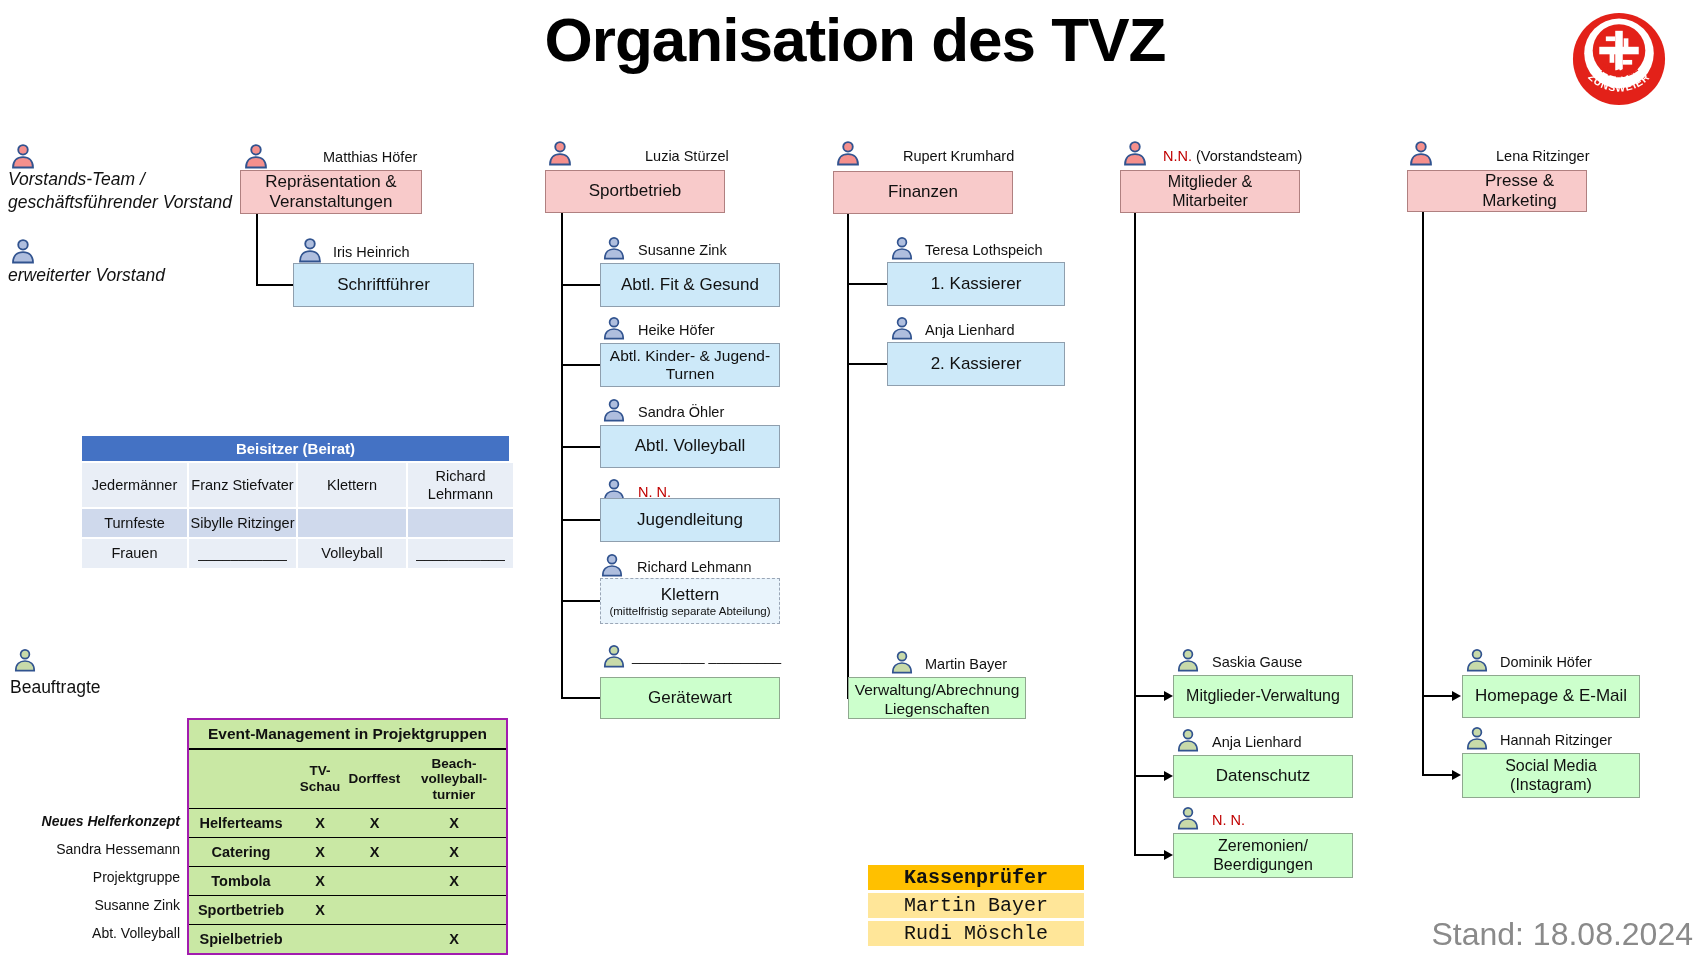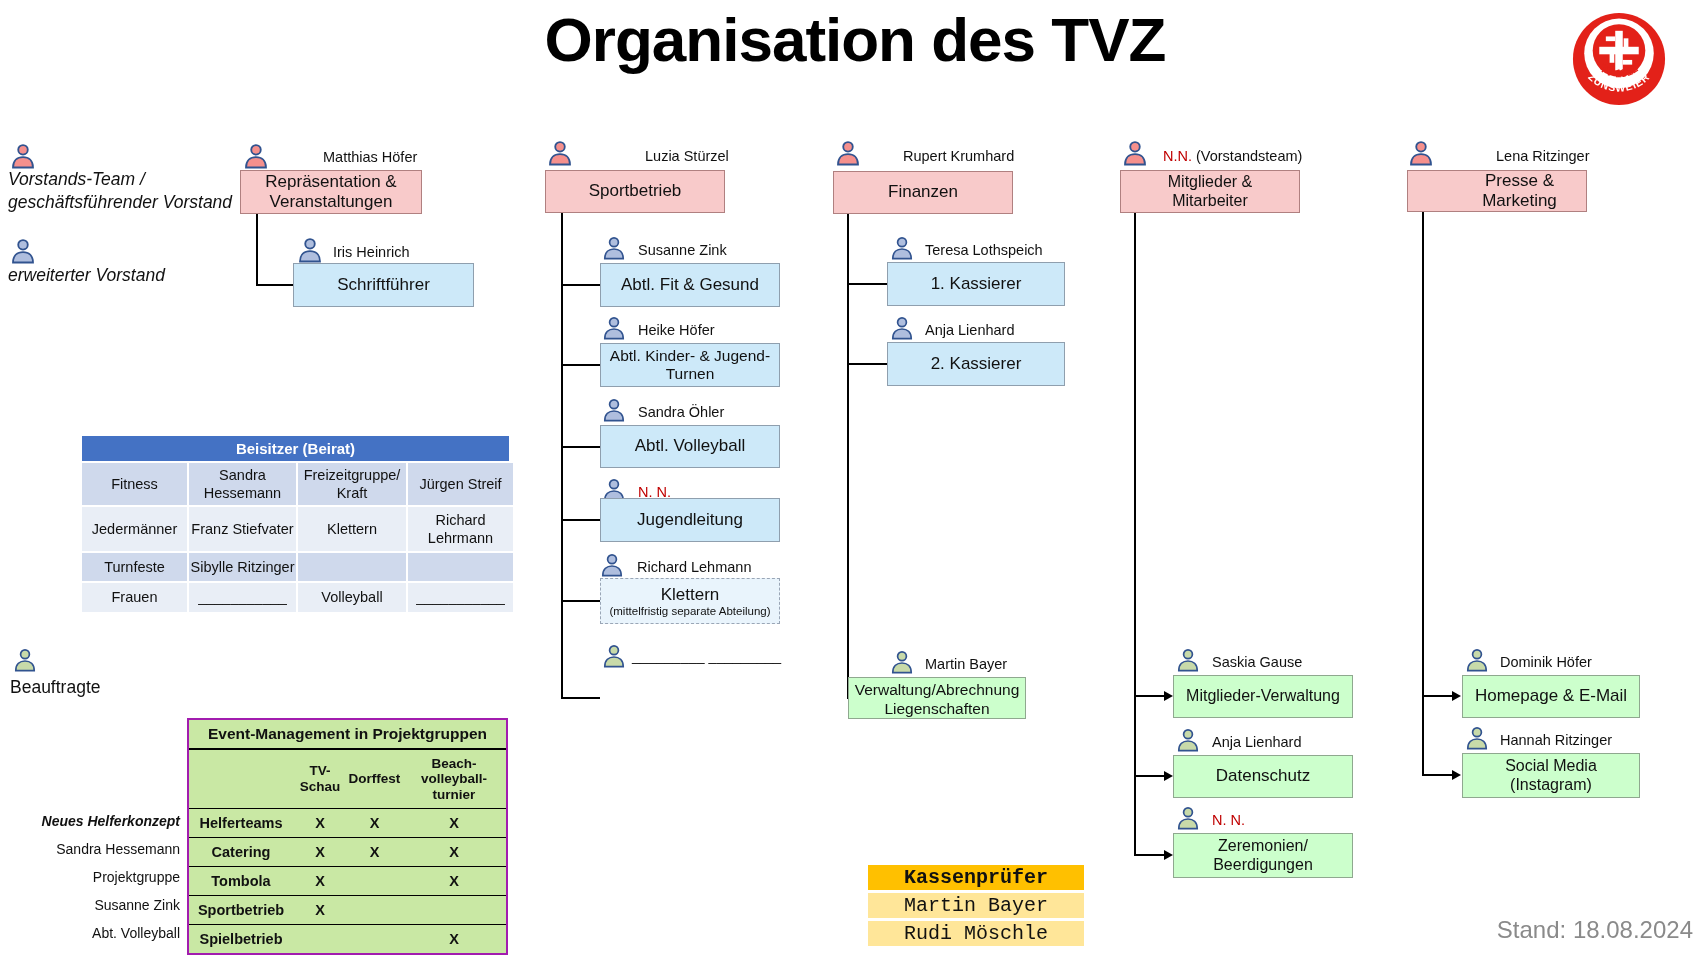--- a/index.html
+++ b/index.html
@@ -1,21 +1,21 @@
 <!DOCTYPE html>
 <html><head>
 <meta charset="utf-8">
 <style>
   html,body{margin:0;padding:0;background:#fff;}
   #slide{position:relative;width:1701px;height:957px;background:#ffffff;overflow:hidden;
          font-family:"Liberation Sans",sans-serif;color:#111;}
   .title{position:absolute;left:430px;top:4px;width:850px;text-align:center;
          font-size:62px;font-weight:600;letter-spacing:-1px;color:#000;}
   .stand{position:absolute;left:1400px;top:916px;width:293px;text-align:right;
-         font-size:24px;color:#8a8a8a;}
+         font-size:32px;color:#8a8a8a;}
   
   .legend-label{position:absolute;font-size:17.5px;font-style:italic;white-space:pre-line;line-height:23px;}
   .legend-label.plain{font-style:normal;}
   
   .node{position:absolute;display:flex;flex-direction:column;align-items:center;justify-content:center;
         text-align:center;white-space:pre-line;font-size:17px;line-height:1.18;border:1px solid #999;box-sizing:border-box;}
   .node.pink{background:#f8caca;border-color:#b08080;}
   .node.blue{background:#cde9f9;border-color:#8f9fae;}
   .node.green{background:#ccffcc;border-color:#8fa88f;}
   .node.dashed{background:#e9f4fc;border:1.6px dashed #9aa6b6;}
@@ -186,20 +186,21 @@
   <div class="node dashed" style="left:600px;top:578px;width:180px;height:46px;">
     <span>Klettern</span>
     <span class="sub">(mittelfristig separate Abteilung)</span>
   </div>
 
   <span class="person green" style="left:602px;top:644px;width:24px;height:24px;"><svg viewBox="0 0 24 24">
         <circle class="fillme" cx="12" cy="6.3" r="4.4"></circle>
         <path class="fillme" d="M2.8,22.6 C2.8,16.2 6.8,13 12,13 C17.2,13 21.2,16.2 21.2,22.6 Z"></path>
       </svg></span>
   <div class="pname" style="left:632px;top:648px;">_________  _________</div>
+  <div class="node green" style="left:600px;top:677px;width:180px;height:42px;"><span>Gerätewart</span></div>
 
   <span class="person pink" style="left:835px;top:140px;"><svg viewBox="0 0 24 24">
         <circle class="fillme" cx="12" cy="6.3" r="4.4"></circle>
         <path class="fillme" d="M2.8,22.6 C2.8,16.2 6.8,13 12,13 C17.2,13 21.2,16.2 21.2,22.6 Z"></path>
       </svg></span>
   <div class="pname" style="left:903px;top:148px;">Rupert Krumhard</div>
   <div class="node pink" style="left:833px;top:171px;width:180px;height:43px;"><span>Finanzen</span></div>
 
   <div class="vline" style="left:847px;top:214px;height:484px;"></div>
   <div class="hline" style="left:847px;top:283px;width:40px;"></div>
@@ -289,28 +290,20 @@
   <span class="person green" style="left:1465px;top:726px;width:24px;height:24px;"><svg viewBox="0 0 24 24">
         <circle class="fillme" cx="12" cy="6.3" r="4.4"></circle>
         <path class="fillme" d="M2.8,22.6 C2.8,16.2 6.8,13 12,13 C17.2,13 21.2,16.2 21.2,22.6 Z"></path>
       </svg></span>
   <div class="pname" style="left:1500px;top:732px;">Hannah Ritzinger</div>
   <div class="node green small" style="left:1462px;top:753px;width:178px;height:45px;"><span style="font-size:16px;">Social Media
 (Instagram)</span></div>
 
   <div class="btable">
     <div class="hdr">Beisitzer (Beirat)</div>
-    <div class="brow odd" style="height:42px;">
-      <div class="bcell">Fitness</div>
-      <div class="bcell">Sandra
-Hessemann</div>
-      <div class="bcell">Freizeitgruppe/
-Kraft</div>
-      <div class="bcell">Jürgen Streif</div>
-    </div>
     <div class="brow even" style="height:44px;">
       <div class="bcell">Jedermänner</div>
       <div class="bcell">Franz Stiefvater</div>
       <div class="bcell">Klettern</div>
       <div class="bcell">Richard
 Lehrmann</div>
     </div>
     <div class="brow odd" style="height:28px;">
       <div class="bcell">Turnfeste</div>
       <div class="bcell">Sibylle Ritzinger</div>

